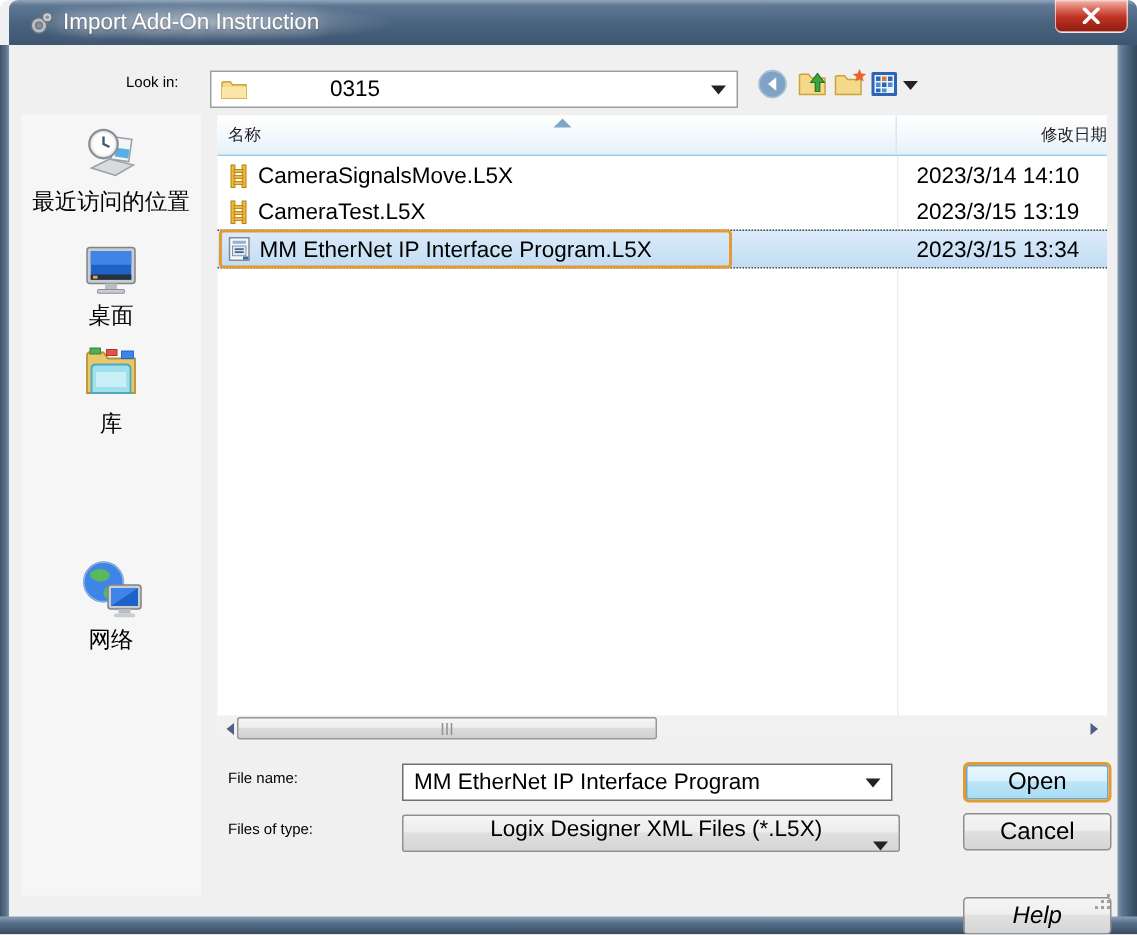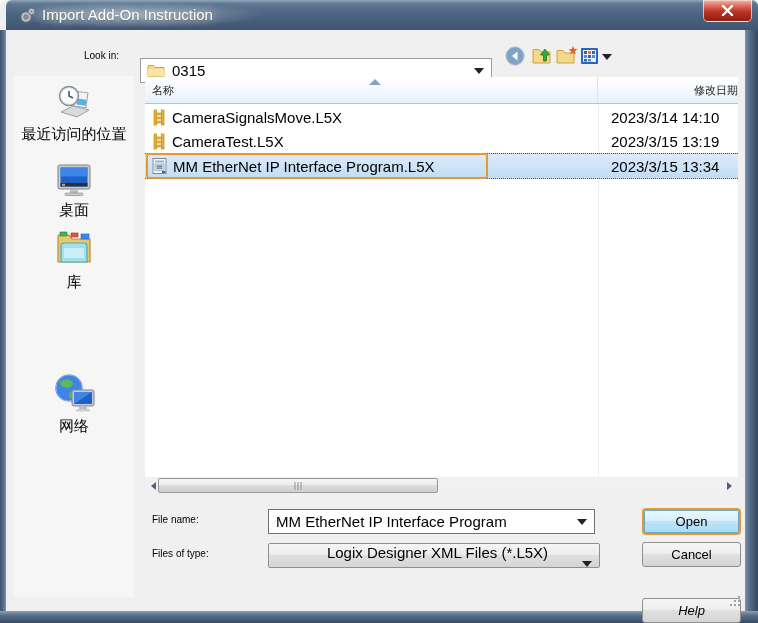--- a/index.html
+++ b/index.html
@@ -68,21 +68,21 @@
   .hs-btn { position:absolute; top:0; width:17px; height:17px; display:flex; align-items:center;
            justify-content:center; cursor:pointer; }
   .hs-thumb { position:absolute; left:13px; top:1px; width:280px; height:15px; cursor:pointer;
            background:linear-gradient(180deg,#F6F6F6,#EDEDED 45%,#DCDCDC 50%,#CFCFCF);
            border:1px solid #979797; border-radius:2px; }
   .hs-grip { position:absolute; left:50%; top:3px; transform:translateX(-50%); display:flex; gap:2px; }
   .hs-grip i { display:block; width:1px; height:8px; background:#909090; }
   .tri-l { width:0;height:0;border-top:4px solid transparent;border-bottom:4px solid transparent;border-right:5px solid #4D6185; }
   .tri-r { width:0;height:0;border-top:4px solid transparent;border-bottom:4px solid transparent;border-left:5px solid #4D6185; }
   
-  .btn { position:absolute; width:99px; height:25px; font-size:13px; color:#000;
+  .btn { position:absolute; width:99px; height:25px; font-size:16px; color:#000;
            display:flex; align-items:center; justify-content:center; cursor:pointer;
            background:linear-gradient(180deg,#F4F4F4,#EFEFEF 45%,#E0E0E0 50%,#D5D5D5);
            border:1px solid #8E8E8E; border-radius:3px; }
   .btn-default { height:27px;
            background:linear-gradient(180deg,#EBF8FE,#D9F0FC 45%,#BCE4F7 50%,#A9DCF5);
            border:2px solid #E39A33; border-radius:4px;
            box-shadow:inset 0 0 0 1px #6BA7CC; }
   .resize-grip { position:absolute; left:729px; top:595px; cursor:nwse-resize; }
 </style>
 </head>
@@ -103,21 +103,21 @@
       <svg width="13" height="11" viewBox="0 0 13 11">
         <path d="M2 1 L11 10 M11 1 L2 10" stroke="#fff" stroke-width="2.4" stroke-linecap="round"></path>
       </svg>
     </div>
   </div>
   <div class="frame-left"></div>
   <div class="frame-right"></div>
   <div class="frame-bottom"></div>
 
   <span class="label" style="left:84px; top:50px;">Look in:</span>
-  <div class="combo" style="left:140px; top:58px; width:352px; height:25px;">
+  <div class="combo" style="left:140px; top:47px; width:352px; height:25px;gap:48px;">
     <svg style="margin-left:6px; margin-right:6px;" width="19" height="15" viewBox="0 0 19 15">
       <path d="M1 3 L1 13.5 L17 13.5 L17 4.5 L8 4.5 L6.5 2.5 L2 2.5 Z" fill="#F5D98A" stroke="#C9A43C" stroke-width="1"></path>
       <path d="M1 6 L17 6 L17 13.5 L1 13.5 Z" fill="#FBE6A5"></path>
     </svg>
     <span>0315</span>
     <span class="arrow"></span>
   </div>
 
   <svg class="tool-icon" style="left:505px; top:46px;" width="20" height="20" viewBox="0 0 20 20">
     <circle cx="10" cy="10" r="9" fill="#7FA3C6" stroke="#5C7FA3" stroke-width="1"></circle>

